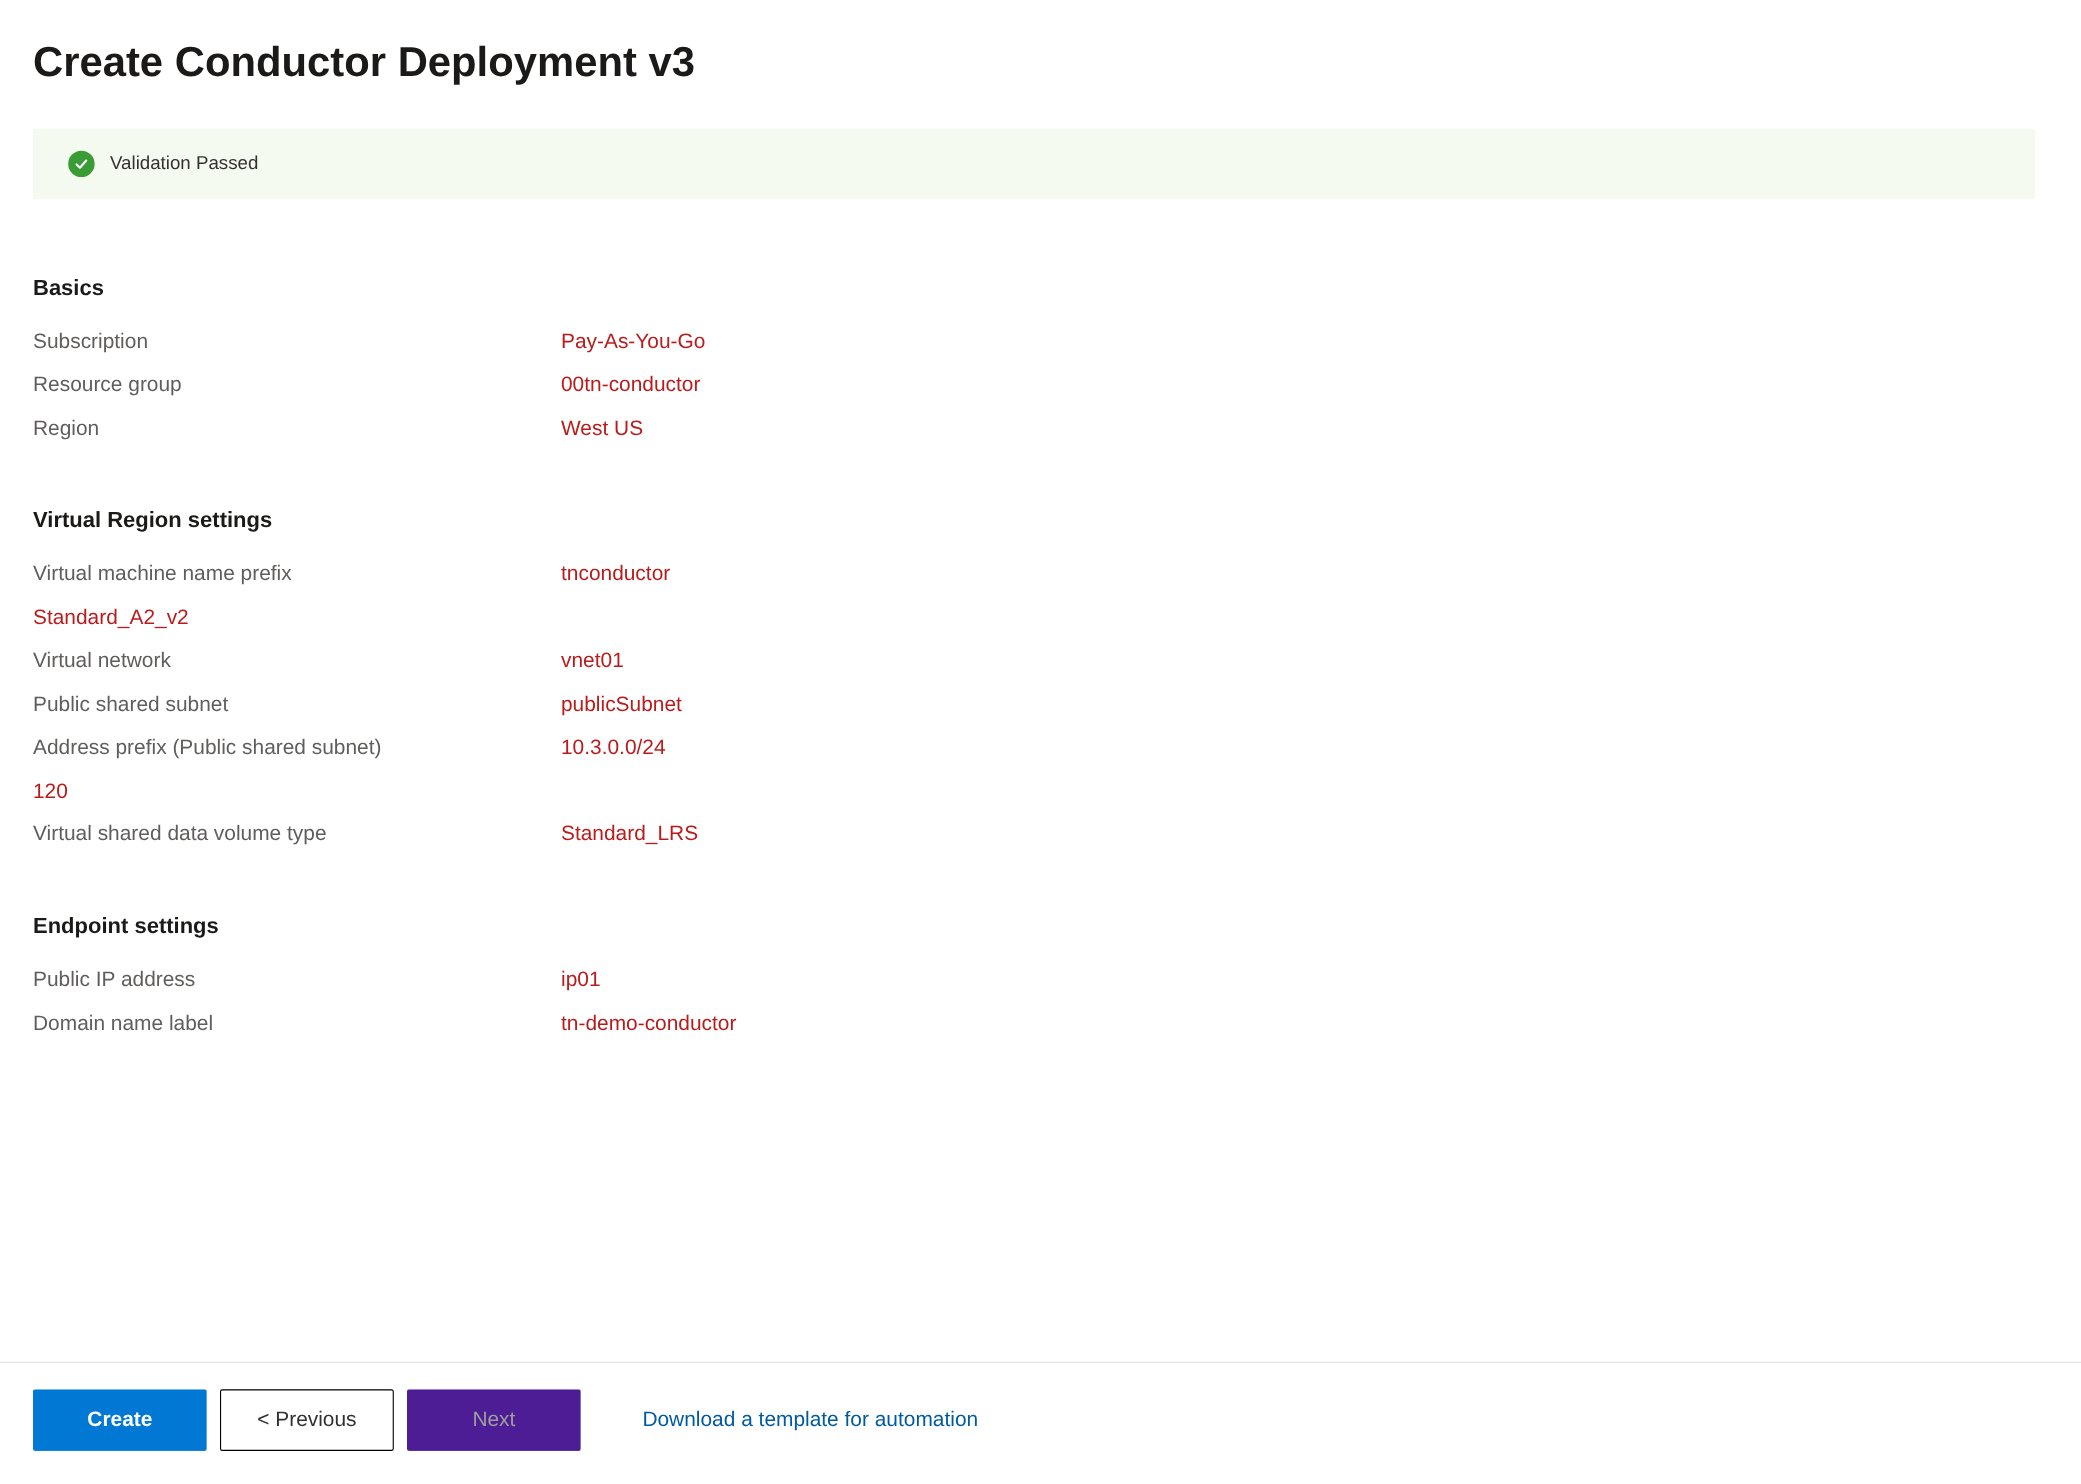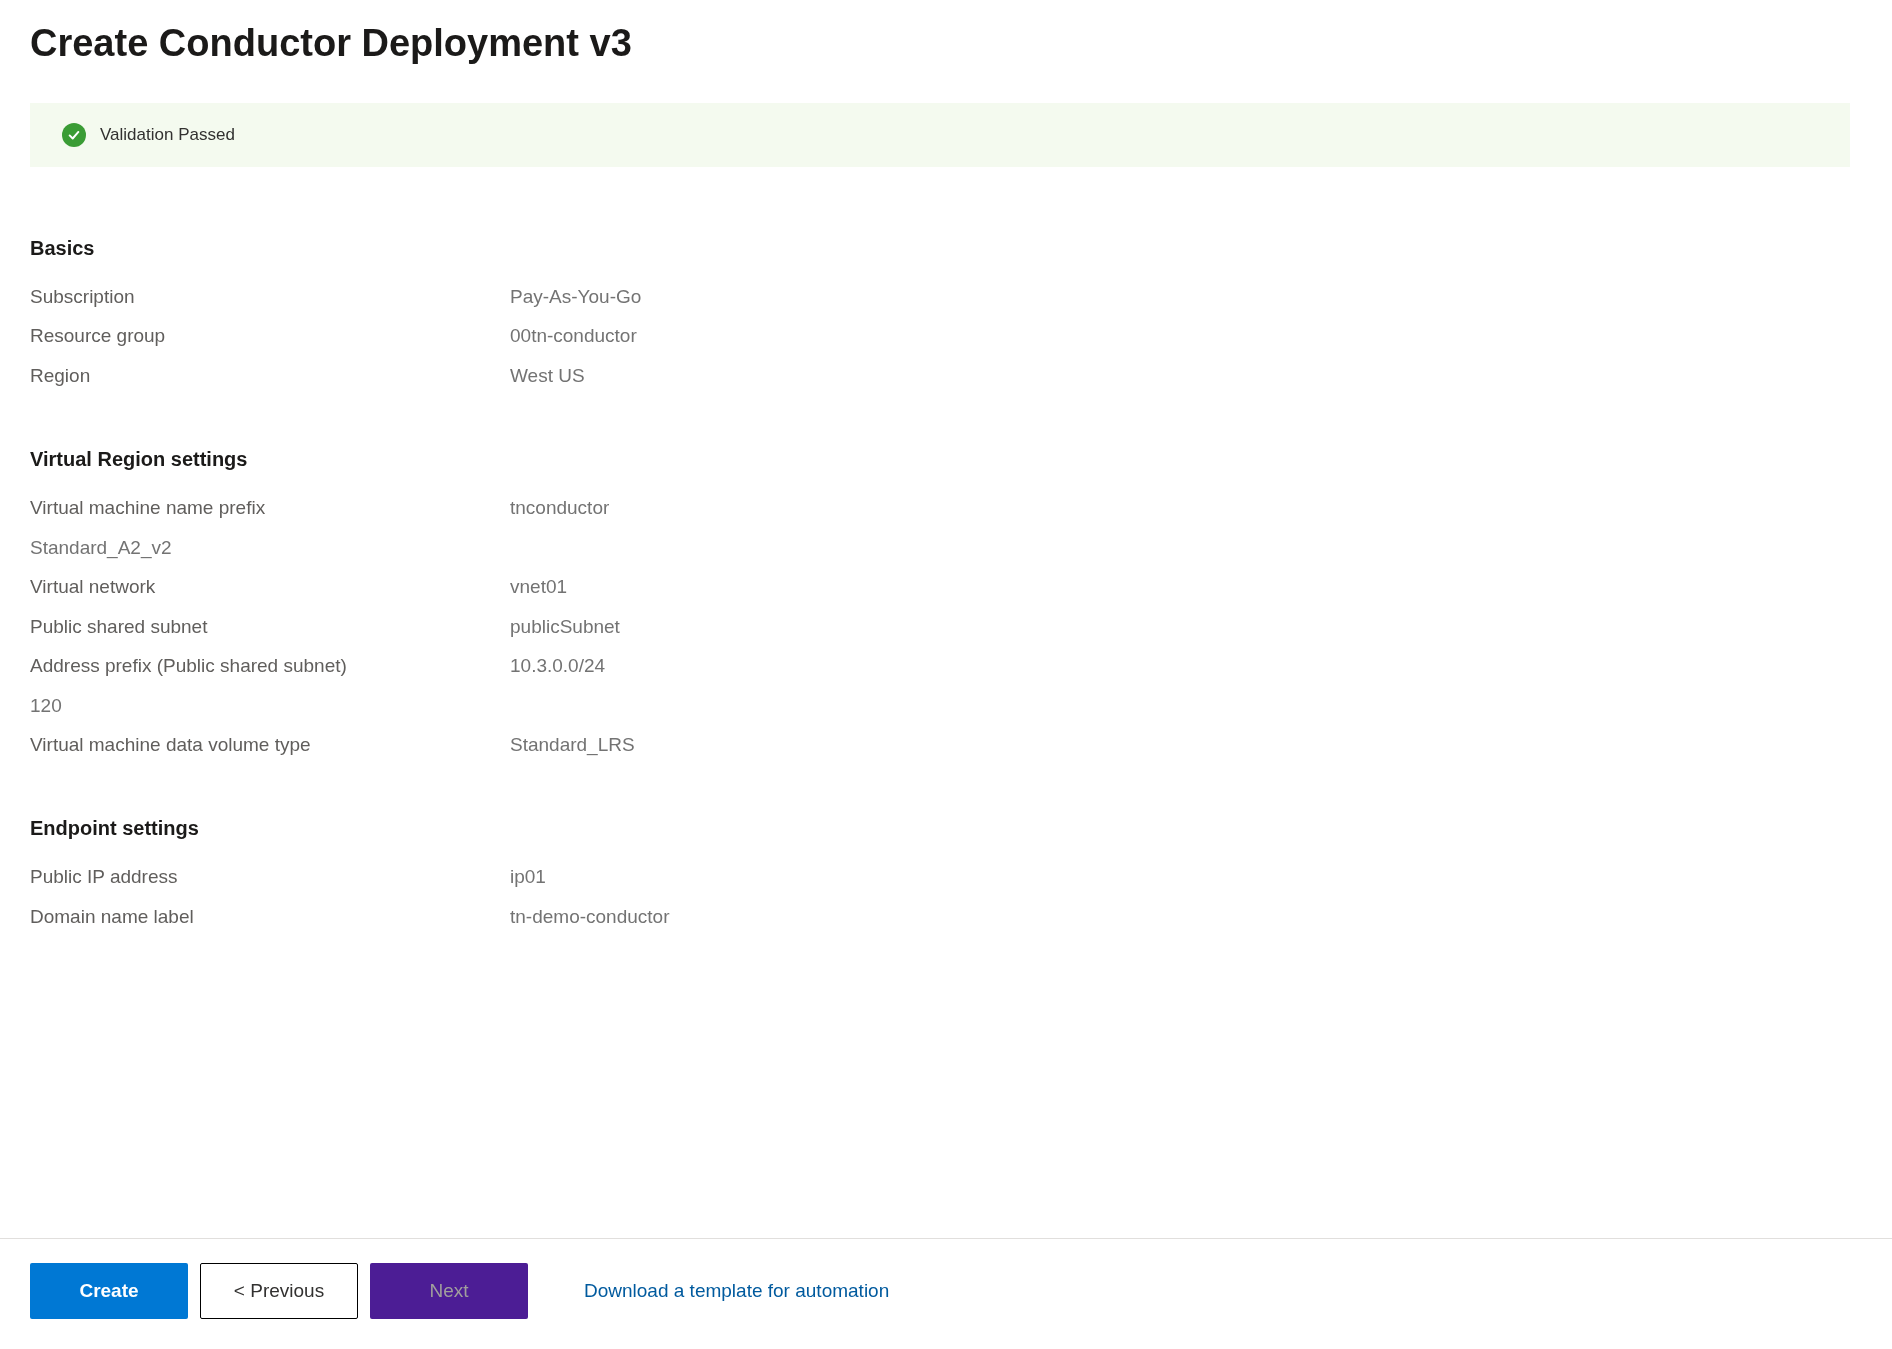--- a/index.html
+++ b/index.html
@@ -10,21 +10,21 @@
   body {
     font-family: "Segoe UI", -apple-system, BlinkMacSystemFont, sans-serif;
     font-size: 14px;
     color: #323130;
     background: #ffffff;
     width: 1892px;
     height: 1349px;
     position: relative;
   }
   .page {
-    padding: 22px 0 0 30px;
+    padding: 36px 0 0 30px;
     width: 1850px;
   }
   .page-title {
     font-size: 38px;
     font-weight: 600;
     color: #1b1a19;
     margin-bottom: 38px;
   }
   .validation-banner {
     background: #f4faef;
@@ -68,21 +68,21 @@
     margin-bottom: 10px;
     font-size: 19px;
     line-height: 1.55;
   }
   .kv-label {
     width: 480px;
     color: #605e5c;
     flex-shrink: 0;
   }
   .kv-value {
-    color: #737373;
+    color: #b91c1c;
   }
   .footer {
     position: absolute;
     left: 0;
     right: 0;
     bottom: 0;
     border-top: 1px solid #e1dfdd;
     padding: 24px 30px 30px 30px;
     display: flex;
     align-items: center;
@@ -177,21 +177,21 @@
       <div class="kv-value">publicSubnet</div>
     </div>
     <div class="kv-row">
       <div class="kv-label">Address prefix (Public shared subnet)</div>
       <div class="kv-value">10.3.0.0/24</div>
     </div>
     <div class="kv-row">
       <div class="kv-value">120</div>
     </div>
     <div class="kv-row">
-      <div class="kv-label">Virtual machine data volume type</div>
+      <div class="kv-label">Virtual shared data volume type</div>
       <div class="kv-value">Standard_LRS</div>
     </div>
   </div>
 
   <div class="section">
     <div class="section-heading">Endpoint settings</div>
 
     <div class="kv-row">
       <div class="kv-label">Public IP address</div>
       <div class="kv-value">ip01</div>

